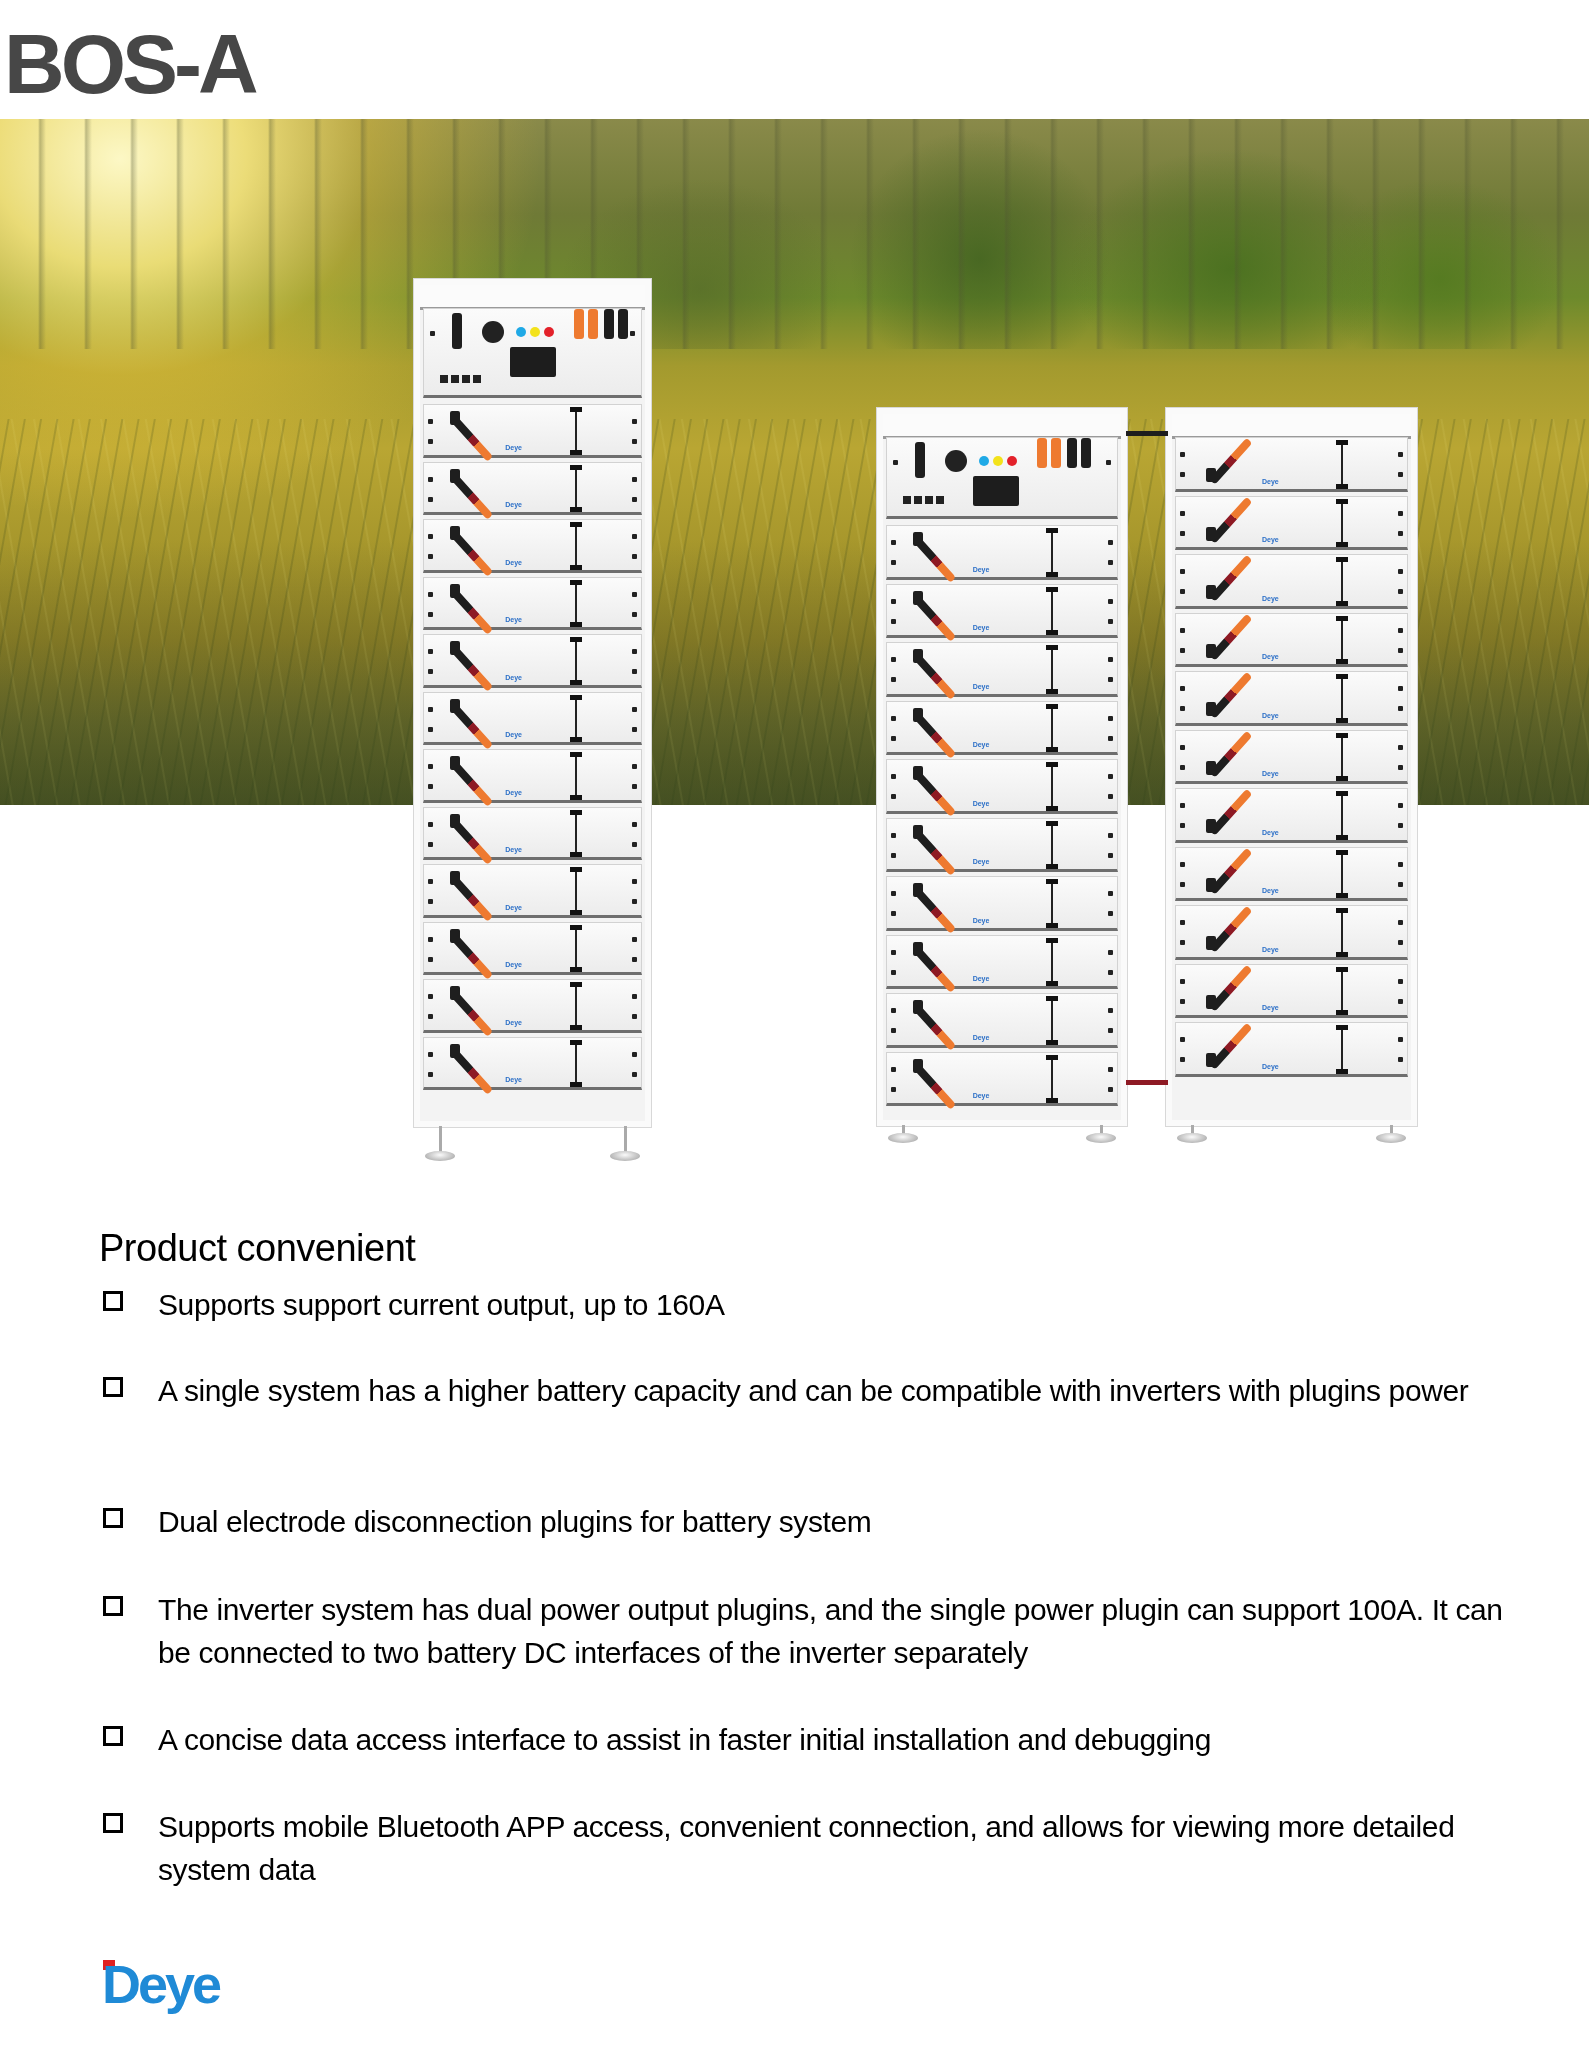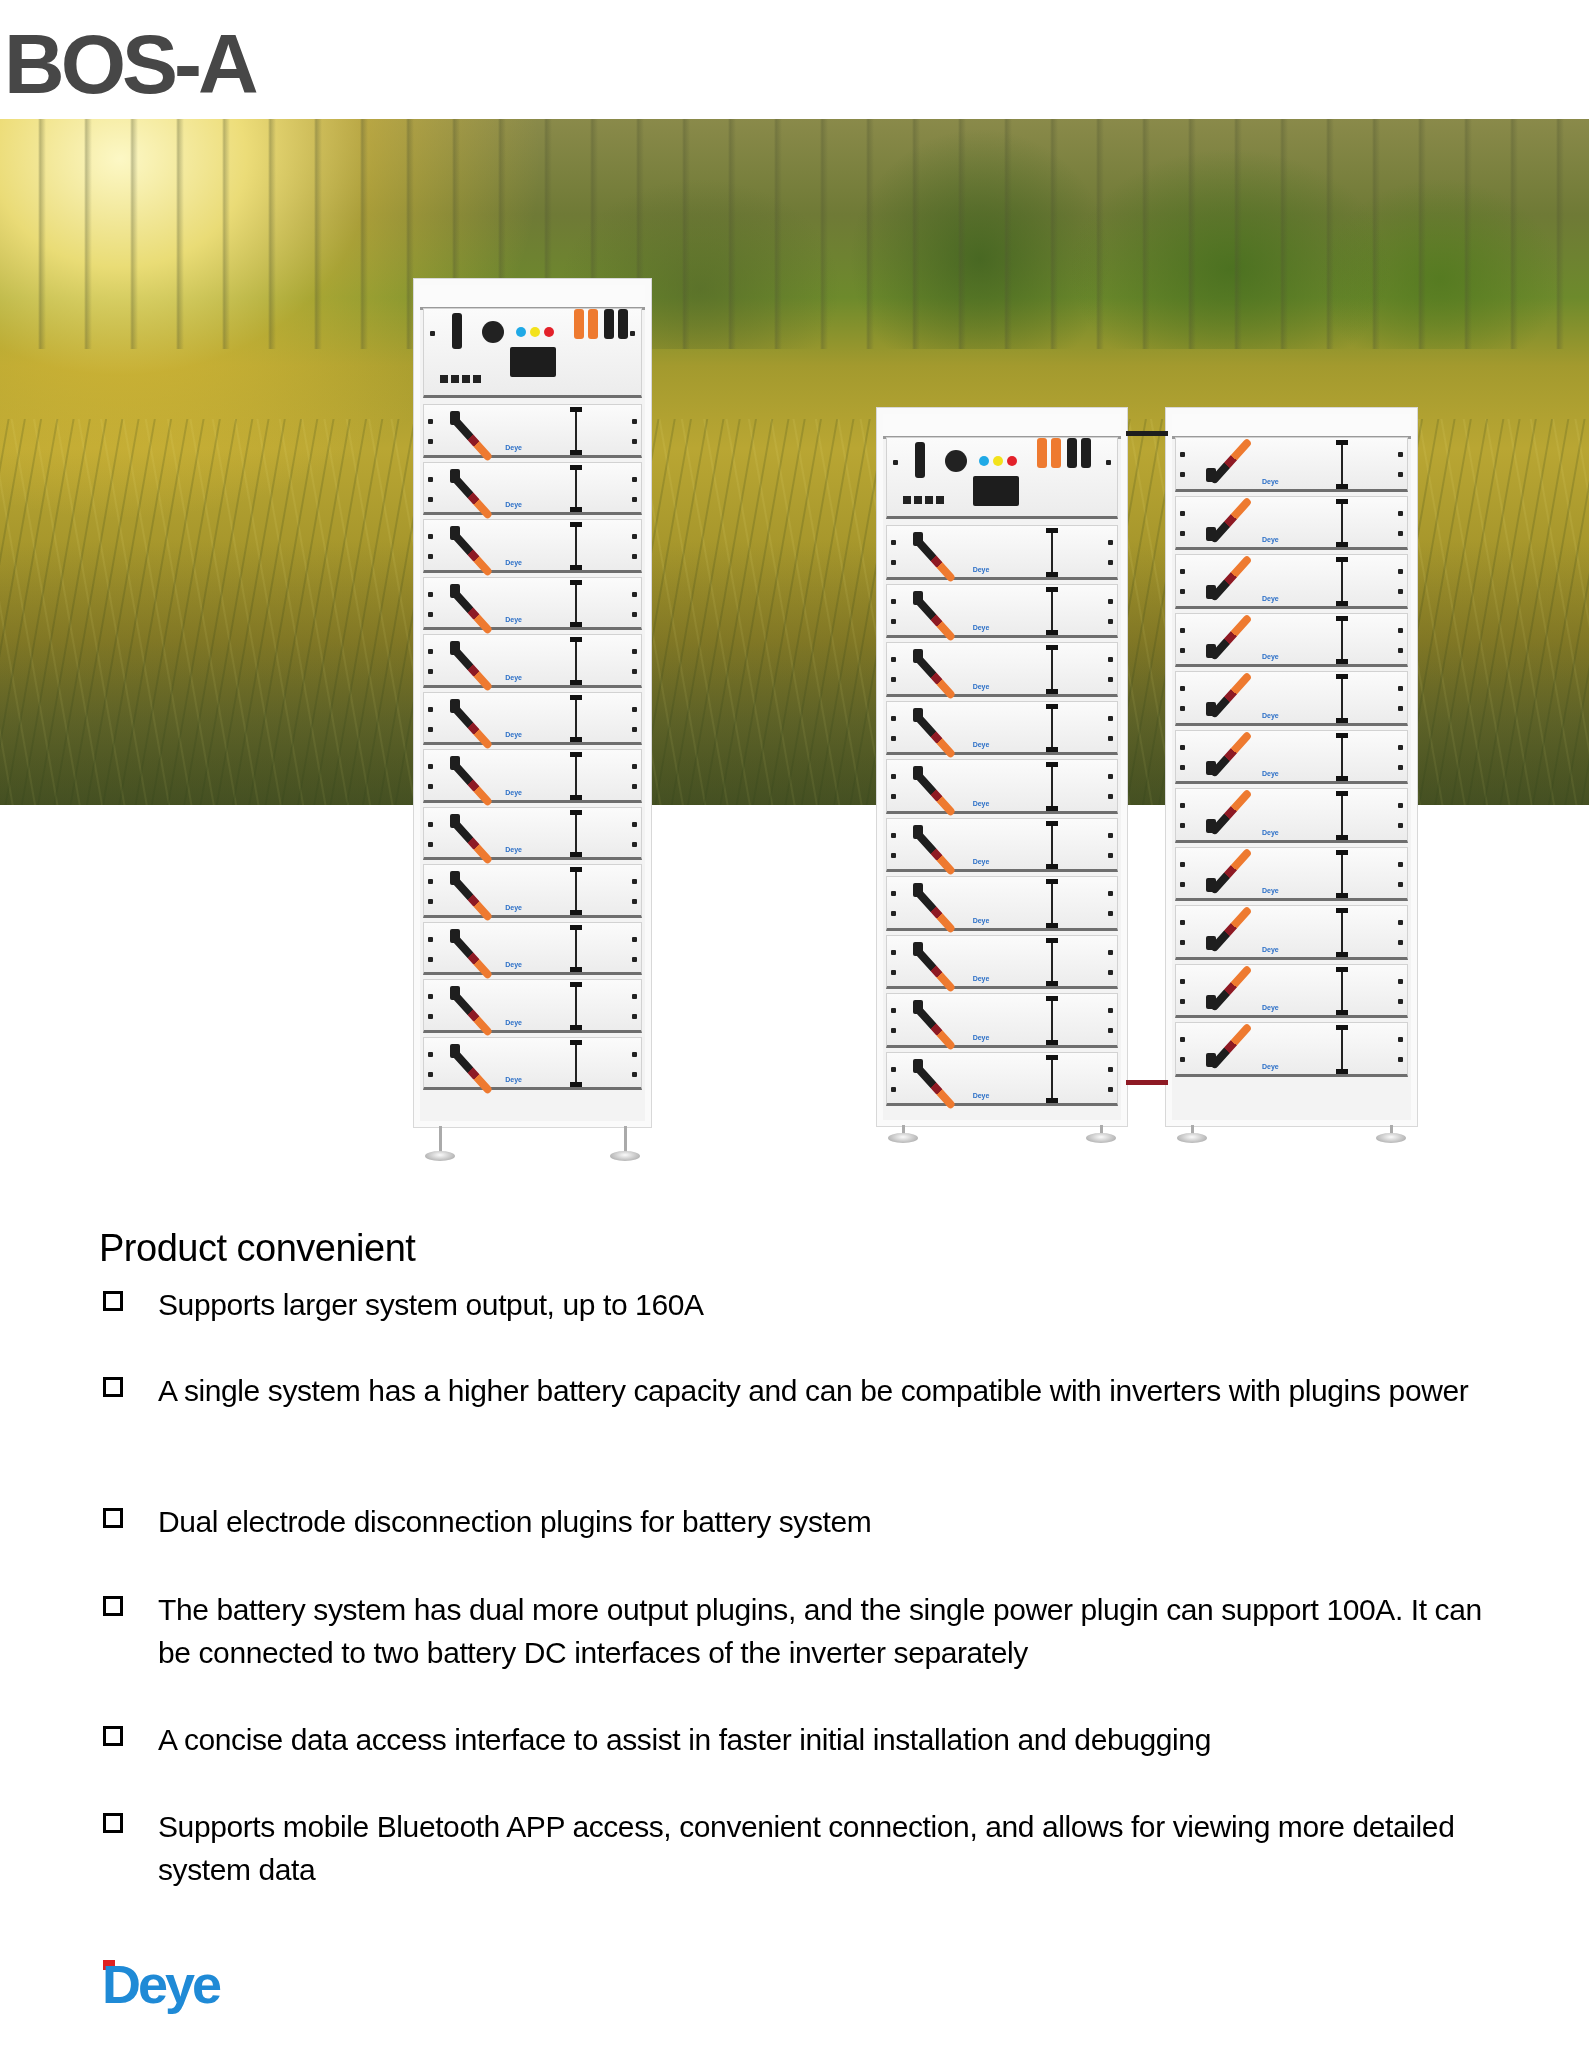--- a/index.html
+++ b/index.html
@@ -475,33 +475,33 @@
     </div>
     <div class="bridge" style="left: 1126px; top: 431px; width: 42px; height: 5px; background: rgb(30, 30, 30);"></div>
     <div class="bridge" style="left: 1126px; top: 1080px; width: 42px; height: 5px; background: rgb(142, 26, 36);"></div>
   </div>
 
 <h2 class="adv-heading">Product convenient</h2>
 
 <ul class="adv-list">
   <li class="adv-item" style="top:1283px">
     <span class="box"></span>
-    <span class="text">Supports larger system output, up to 160A</span>
+    <span class="text">Supports support current output, up to 160A</span>
   </li>
   <li class="adv-item" style="top:1369px">
     <span class="box"></span>
     <span class="text" style="width:1340px">A single system has a higher battery capacity and can be compatible with inverters with plugins power</span>
   </li>
   <li class="adv-item" style="top:1500px">
     <span class="box"></span>
     <span class="text">Dual electrode disconnection plugins for battery system</span>
   </li>
   <li class="adv-item" style="top:1588px">
     <span class="box"></span>
-    <span class="text" style="width:1345px">The battery system has dual more output plugins, and the single power plugin can support 100A. It can be connected to two battery DC interfaces of the inverter separately</span>
+    <span class="text" style="width:1345px">The inverter system has dual power output plugins, and the single power plugin can support 100A. It can be connected to two battery DC interfaces of the inverter separately</span>
   </li>
   <li class="adv-item" style="top:1718px">
     <span class="box"></span>
     <span class="text">A concise data access interface to assist in faster initial installation and debugging</span>
   </li>
   <li class="adv-item" style="top:1805px">
     <span class="box"></span>
     <span class="text" style="width:1320px">Supports mobile Bluetooth APP access, convenient connection, and allows for viewing more detailed system data</span>
   </li>
 </ul>

